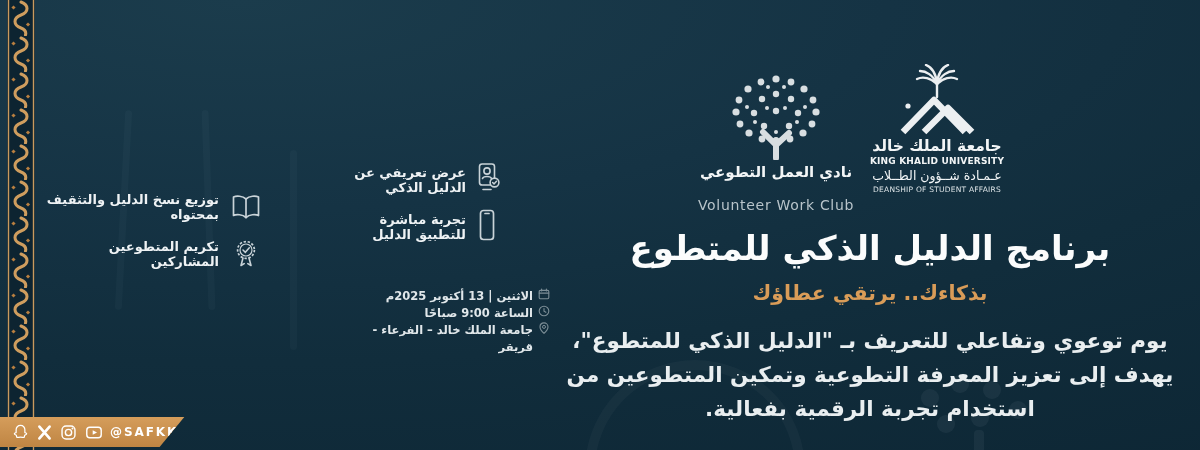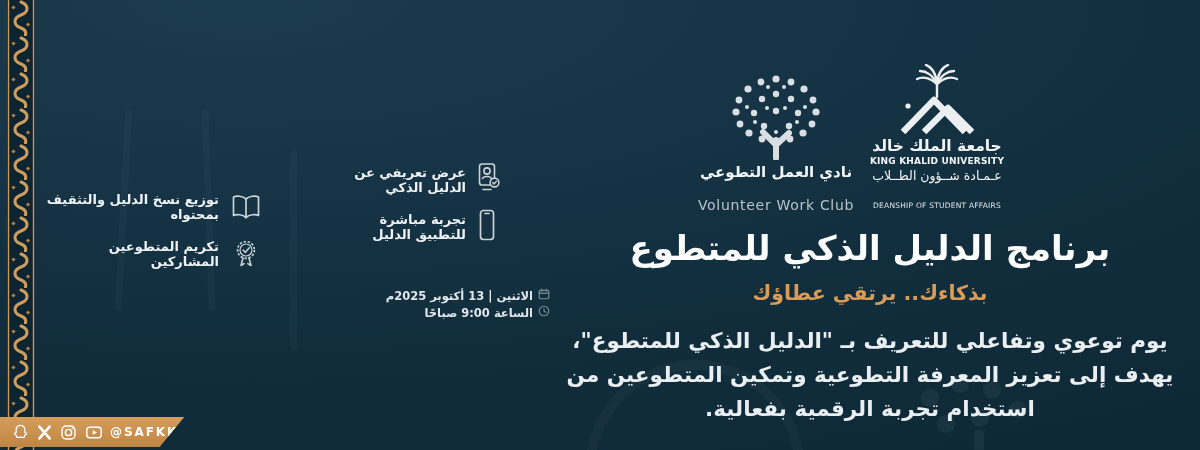--- a/index.html
+++ b/index.html
@@ -41,21 +41,21 @@
   .logo-vwc{ position:absolute; left:692px; top:70px; width:168px; text-align:center; }
   .logo-vwc svg{ display:block; margin:0 auto; }
   .vwc-ar{ margin-top:3px; font-size:15px; font-weight:bold; color:#f2f5f6; direction:rtl; }
   .vwc-en{ margin-top:16px; font-size:14px; color:#b8c4ca; letter-spacing:.05em; }
 
   .logo-kku{ position:absolute; left:858px; top:64px; width:158px; text-align:center; color:#f2f5f6; }
   .logo-kku svg{ display:block; margin:0 auto; }
   .kku-ar{ font-size:15.5px; font-weight:bold; direction:rtl; margin-top:1px; }
   .kku-en{ font-size:9px; font-weight:bold; letter-spacing:.02em; margin-top:1px; }
   .kku-ar2{ font-size:12.5px; direction:rtl; margin-top:2px; }
-  .kku-en2{ font-size:7.5px; letter-spacing:.03em; margin-top:18px; color:#dde4e7; }
+  .kku-en2{ font-size:7.5px; letter-spacing:.03em; margin-top:2px; color:#dde4e7; }
 
   
   .program{ position:absolute; left:326px; top:148px; width:178px; direction:rtl; }
   .program-heading{ display:flex; align-items:center; gap:9px; color:#d99c58; font-size:17px; font-weight:bold; }
   .heading-bar{ width:11px; height:30px; background:#ece5d2; border-radius:2.5px; flex:none; }
   .program-item{ display:flex; align-items:flex-end; gap:4px; margin-top:13px; color:#eef2f4; font-size:13px; font-weight:bold; }
   .program-item svg{ flex:none; }
 
   
   .side-items{ position:absolute; left:44px; top:190px; width:220px; direction:rtl; }
@@ -237,20 +237,27 @@
     </div>
     <div class="event-row">
       <svg width="12" height="12" viewBox="0 0 12 12">
         <g stroke="#97a6ad" stroke-width="1.1" fill="none" stroke-linecap="round">
           <circle cx="6" cy="6" r="4.8"></circle>
           <path d="M6 3.6 V6.2 L7.9 7.3"></path>
         </g>
       </svg>
       <span>الساعة 9:00 صباحًا</span>
     </div>
+    <div class="event-row">
+      <svg width="12" height="12" viewBox="0 0 12 12">
+        <path d="M6 .9 C3.7 .9 2 2.6 2 4.9 C2 7.7 6 11.3 6 11.3 C6 11.3 10 7.7 10 4.9 C10 2.6 8.3 .9 6 .9 Z" stroke="#97a6ad" stroke-width="1.1" fill="none"></path>
+        <circle cx="6" cy="4.9" r="1.5" stroke="#97a6ad" stroke-width="1" fill="none"></circle>
+      </svg>
+      <span>جامعة الملك خالد – الفرعاء - قريقر</span>
+    </div>
   </div>
 
   <div class="social-bar">
     <svg width="19" height="19" viewBox="0 0 20 20">
       <path d="M10 2.6 C7.1 2.6 5.4 4.6 5.4 7.2 L5.4 10.1 C4.5 10.25 3.5 10.6 3.5 11.3 C3.5 12.2 4.9 12.3 5.6 13 C6.1 13.5 5.5 14.7 6.3 15.1 C7.2 15.5 8.2 14.8 10 14.8 C11.8 14.8 12.8 15.5 13.7 15.1 C14.5 14.7 13.9 13.5 14.4 13 C15.1 12.3 16.5 12.2 16.5 11.3 C16.5 10.6 15.5 10.25 14.6 10.1 L14.6 7.2 C14.6 4.6 12.9 2.6 10 2.6 Z" stroke="#ffffff" stroke-width="1.3" fill="none" stroke-linejoin="round"></path>
     </svg>
     <svg width="17" height="17" viewBox="0 0 20 20">
       <path d="M4 3 L16 17 M16 3 L4 17" stroke="#ffffff" stroke-width="3.1" stroke-linecap="round"></path>
     </svg>
     <svg width="19" height="19" viewBox="0 0 20 20">

